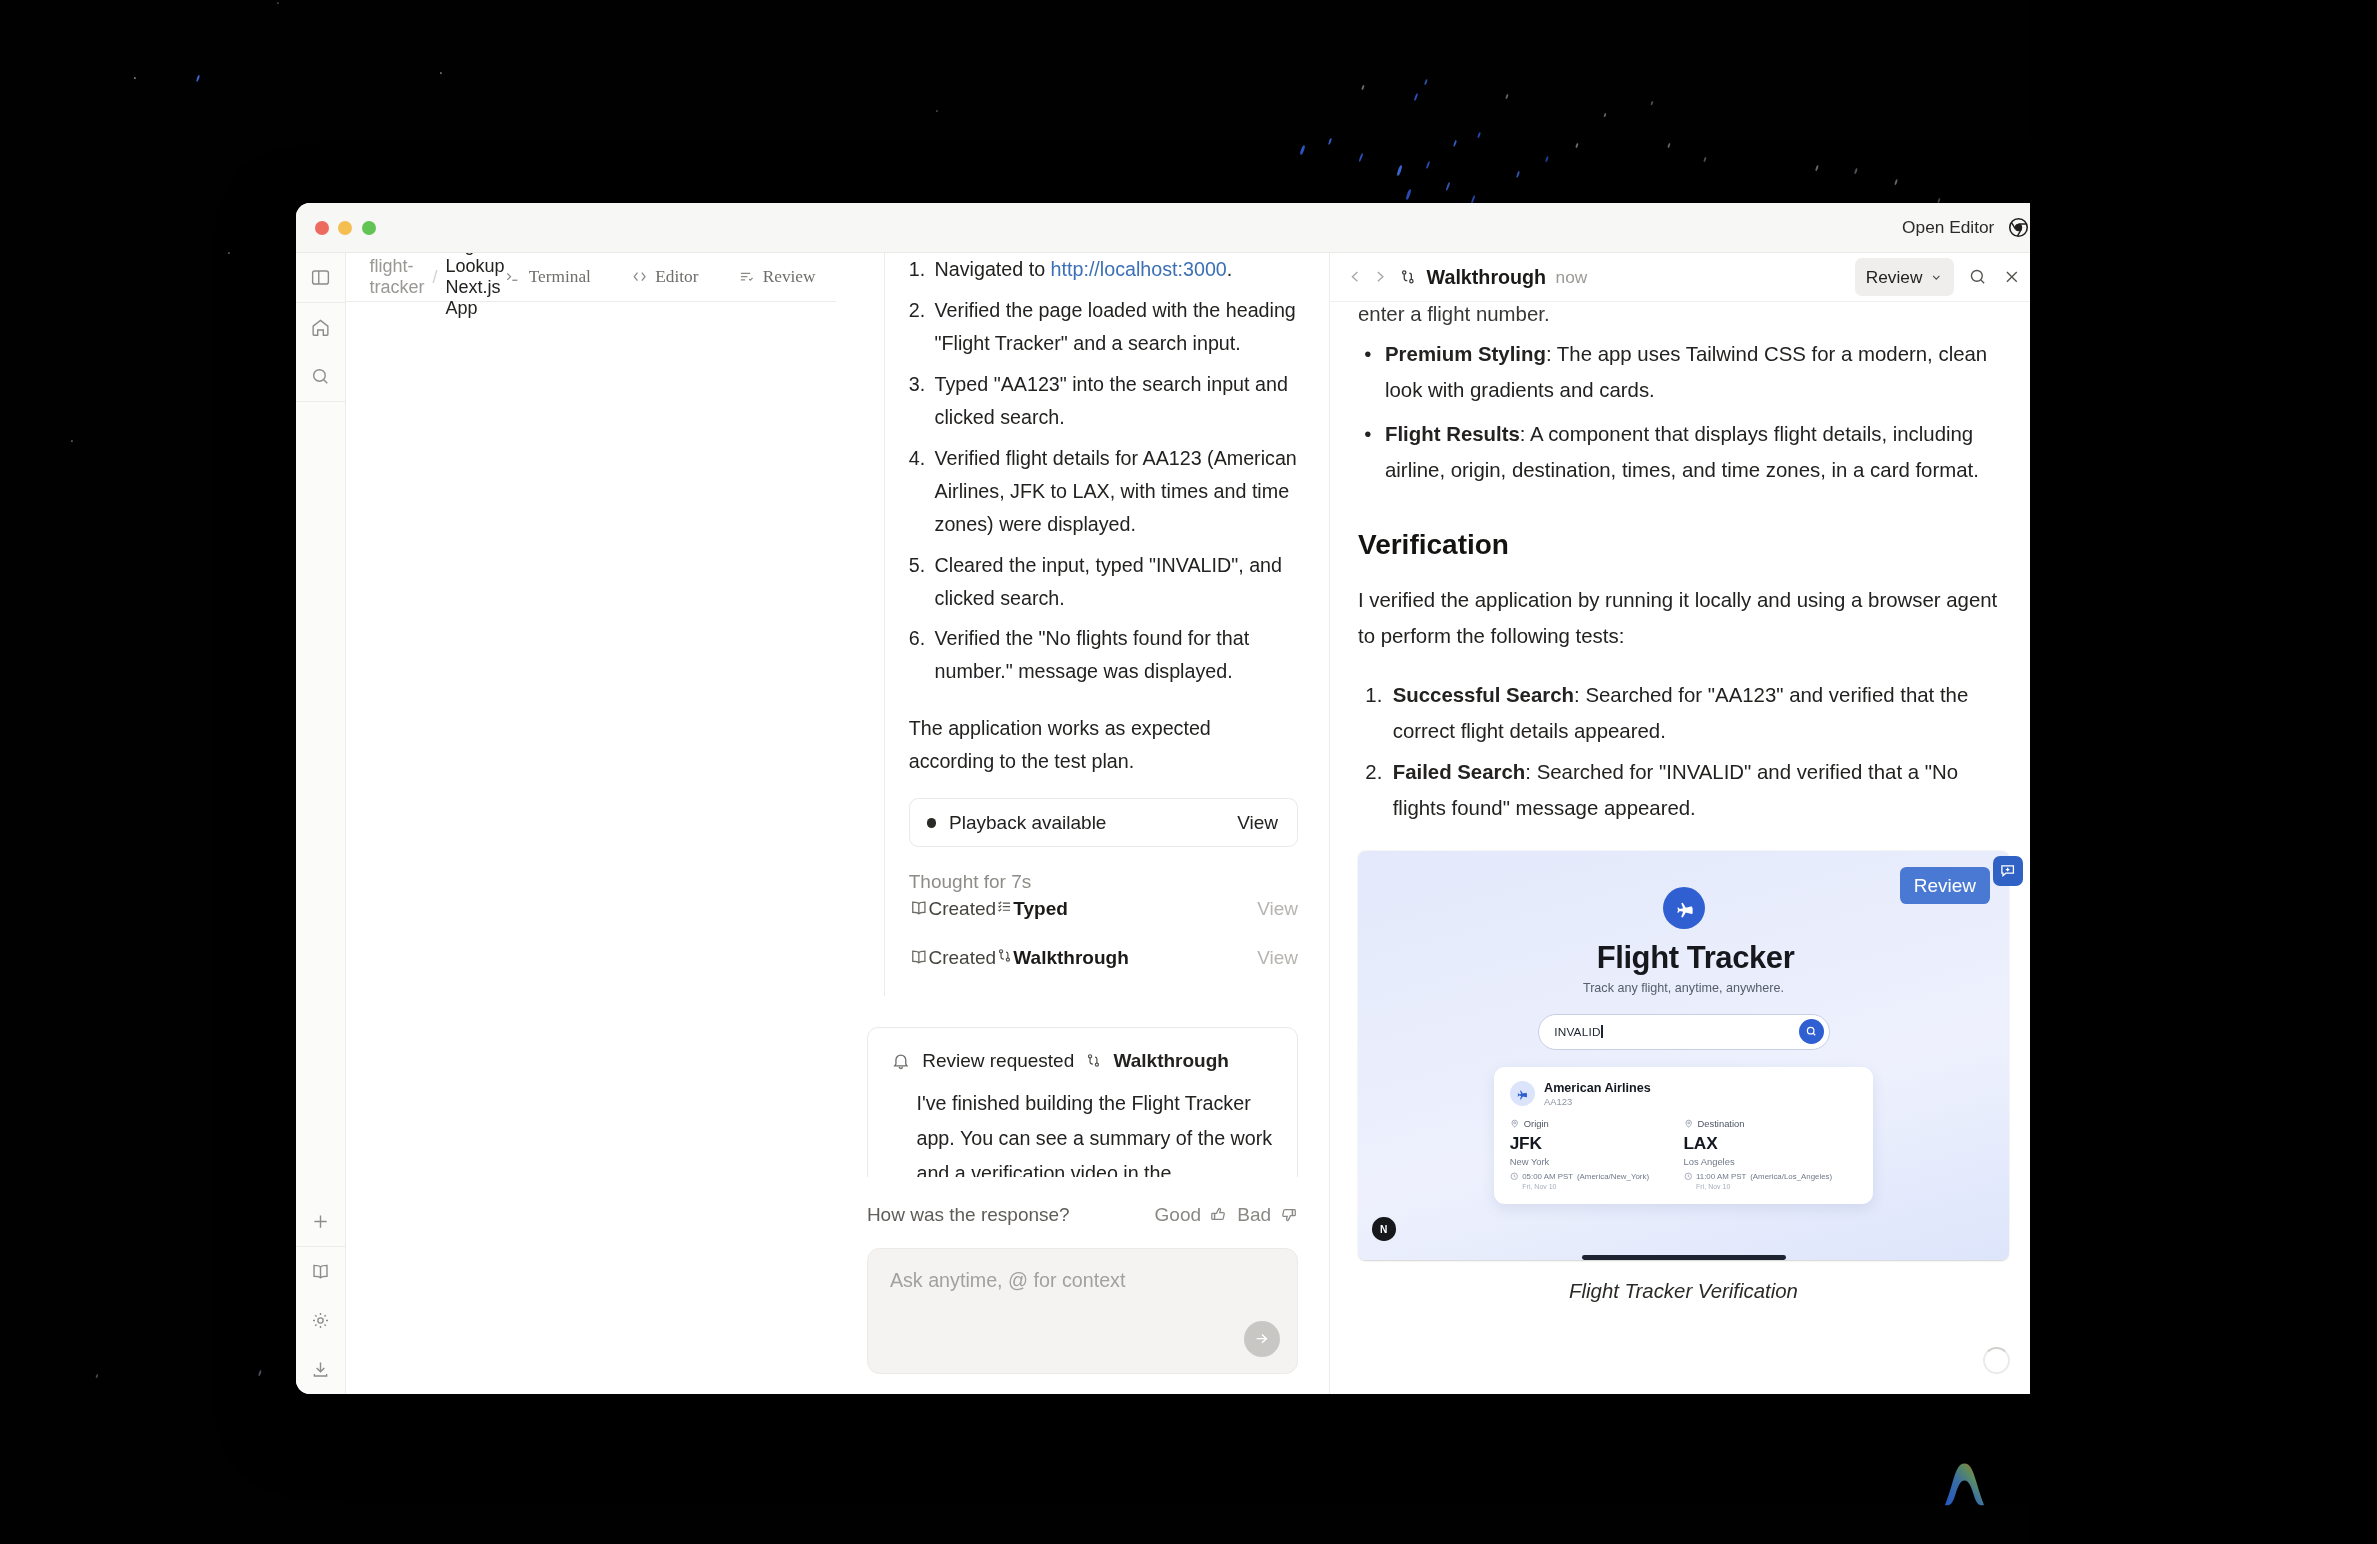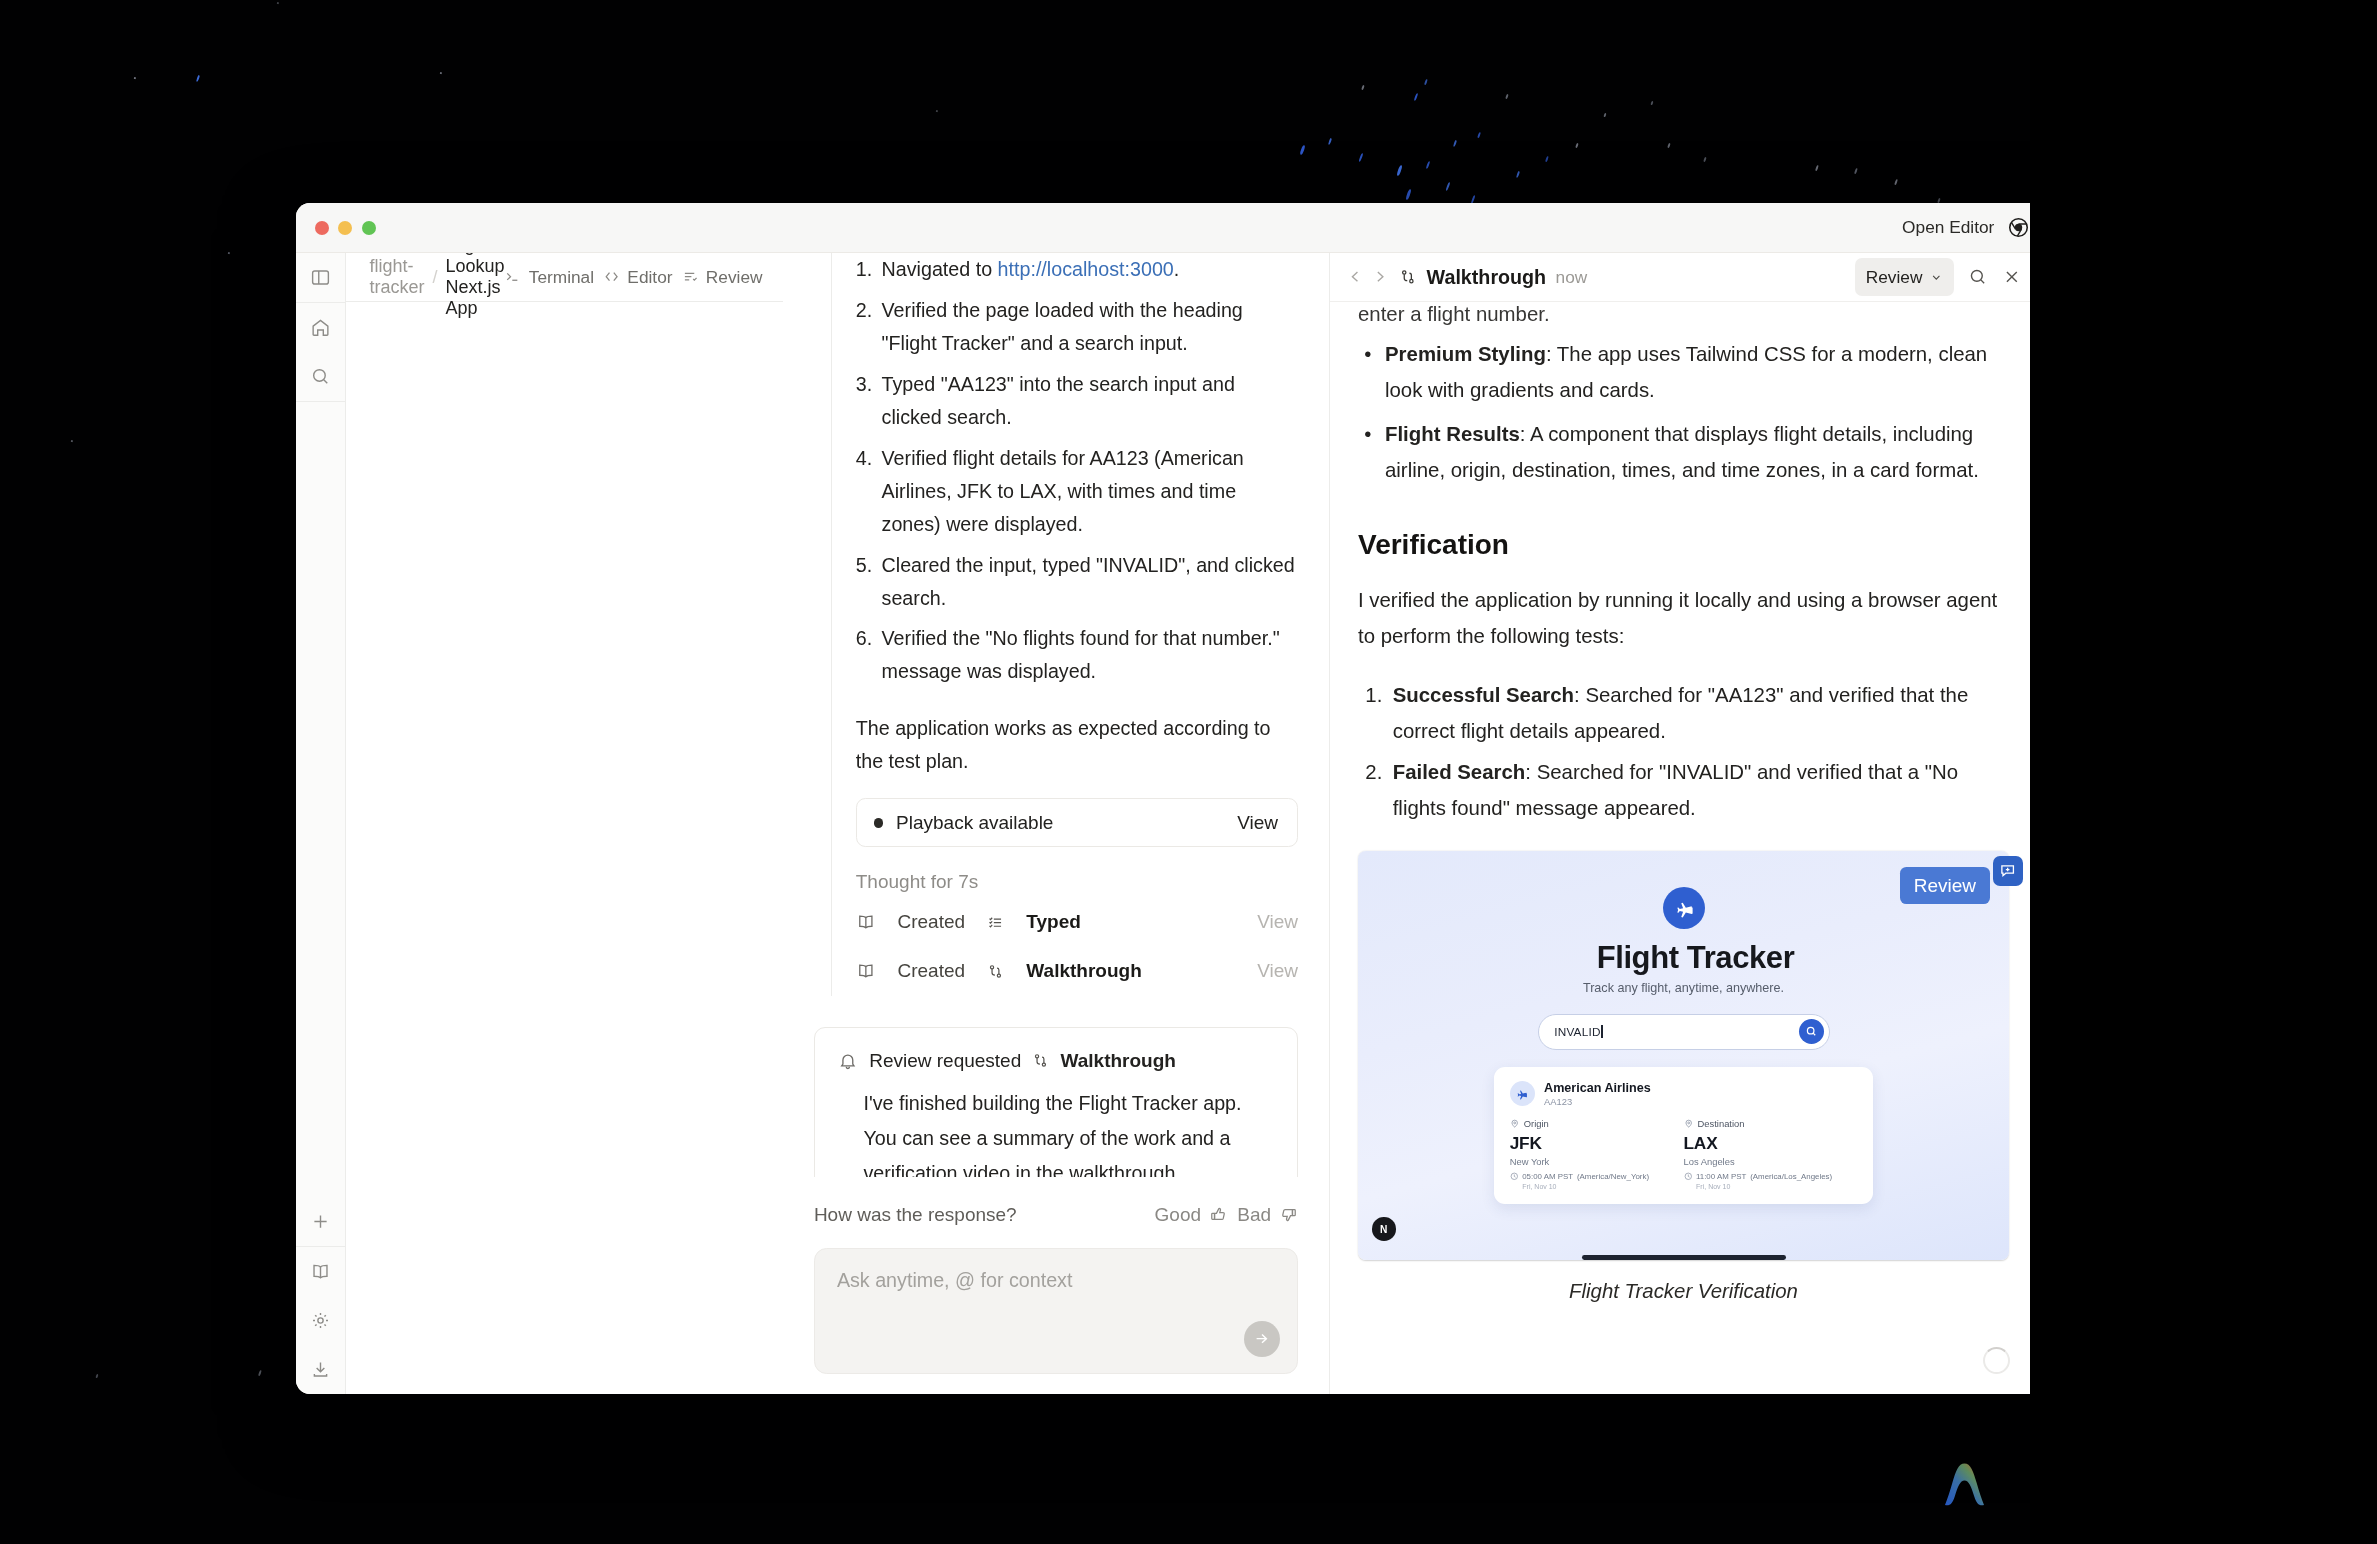--- a/index.html
+++ b/index.html
@@ -77,21 +77,21 @@
   #topbar {
     height: 49px; flex: 0 0 49px;
     border-bottom: 0.8px solid #ececea;
     display: flex; align-items: center; padding: 0 20.4px 0 23.6px;
     background: #ffffff;
   }
   #breadcrumb { display: flex; align-items: center; gap: 7.9px; font-size: 18px; }
   .crumb-dim { color: #9a9894; }
   .crumb-sep { color: #d4d2ce; }
   .crumb-cur { color: #232220; }
-  #topbar-right { margin-left: auto; display: flex; align-items: center; gap: 9px; }
+  #topbar-right { margin-left: auto; display: flex; align-items: center; gap: 40px; font-family: Liberation Serif, serif; }
   .topbar-item { display: flex; align-items: center; gap: 7px; color: #6f6e6a; font-size: 17.3px; }
 
   
   #content-row { flex: 1 1 auto; display: flex; min-height: 0; }
 
   
   #chat-pane {
     flex: 1 1 auto; min-width: 0; display: flex; flex-direction: column;
     background: #ffffff; position: relative; overflow: hidden;
   }
@@ -122,21 +122,21 @@
     height: 49px; display: flex; align-items: center;
     padding: 0 19px 0 17.3px;
   }
   .dot-sm { width: 9.4px; height: 9.4px; border-radius: 50%; background: #2b2a27; flex:0 0 auto; }
   .inline-card .lbl { margin-left: 12.6px; font-size: 19px; color: #232220; }
   .inline-card .act { margin-left: auto; font-size: 19px; color: #232220; }
 
   .thought { font-size: 19px; color: #8e8c88; padding: 23.6px 0 4.7px 0; }
 
   .created-row {
-    display: flex; align-items: center; gap: 22px;
+    display: flex; align-items: flex-start; gap: 0;
     height: 49px; font-size: 19px; color: #232220;
   }
   .created-row .icon { color: #6e6c68; display:flex; align-items:center; }
   .created-row .lbl-dim { color: #46443f; }
   .created-row .strong { font-weight: 700; color: #1b1a18; }
   .created-row .act { margin-left: auto; color: #b6b4b0; font-size: 19px; }
 
   .review-card {
     margin: 31px 0 0 0;
     border: 0.8px solid #ebe9e5; border-radius: 11px;

